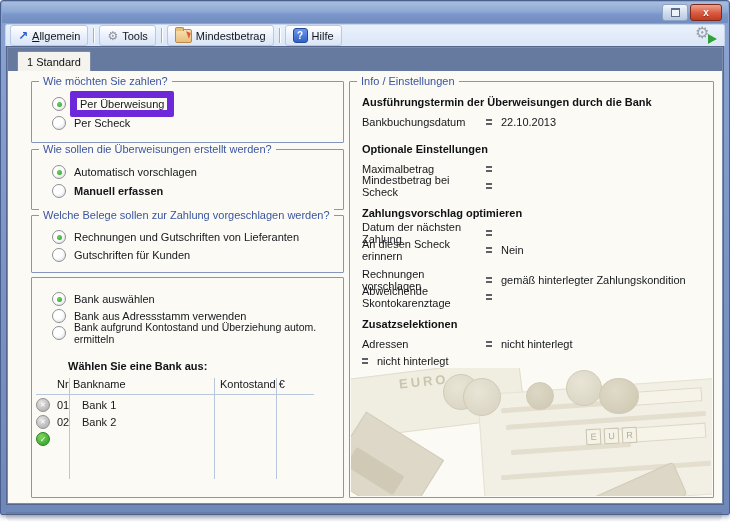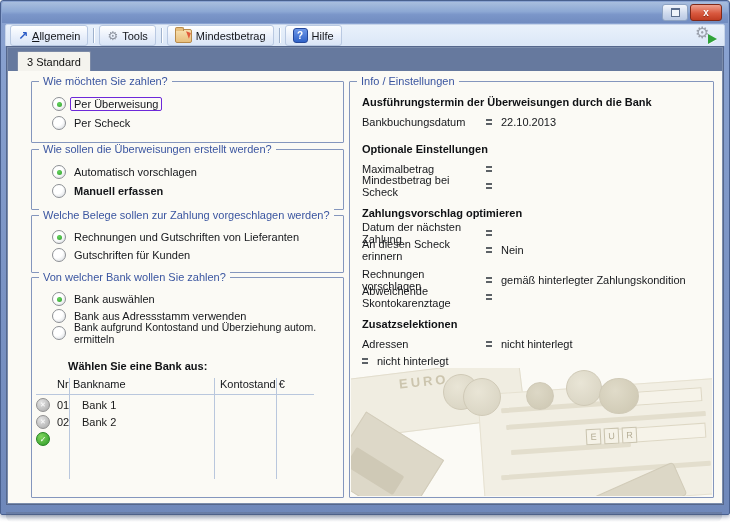--- a/index.html
+++ b/index.html
@@ -68,21 +68,21 @@
   .gb-legend{position:absolute;top:-7px;left:7px;background:#fbfaf5;padding:0 4px;
     color:#3a55a0;font-size:11px;white-space:nowrap;}
   
   .radio-row{position:absolute;left:20px;display:flex;align-items:center;gap:8px;height:16px;cursor:default;}
   .radio{width:12px;height:12px;border-radius:50%;border:1px solid #8d9094;
     background:radial-gradient(circle at 35% 30%,#ffffff 45%,#dfe2e6 85%,#c9ccd1);
     display:flex;align-items:center;justify-content:center;flex:0 0 auto;}
   .radio.sel:after{content:"";width:5px;height:5px;border-radius:50%;
     background:radial-gradient(circle at 40% 35%,#66d45e,#2f9e2b);}
   .radio-label{color:#15171b;}
-  .focusbox{border:1px solid #6d28d9;border-radius:2px;padding:0 3px;margin-left:-4px;}
+  .focusbox{border:7px solid #6d28d9;border-radius:2px;padding:0 3px;margin-left:-4px;}
   
   .bank-caption{position:absolute;left:36px;font-weight:bold;color:#0f1114;}
   .bank-table{position:absolute;left:4px;right:8px;}
   .bt-header{position:absolute;top:0;left:0;right:0;height:15px;color:#14161a;}
   .bt-col-nr{position:absolute;left:21px;}
   .bt-col-name{position:absolute;left:37px;}
   .bt-col-bal{position:absolute;left:184px;}
   .bt-hline{position:absolute;left:0;width:278px;top:16px;height:1px;background:#b9c7dd;}
   .bt-vline{position:absolute;top:0;width:1px;background:#b9c7dd;}
   .bt-row{position:absolute;left:0;right:0;height:16px;display:flex;align-items:center;cursor:default;}
@@ -165,21 +165,21 @@
     </div>
   </div>
   <div class="toolbar-right-icon">
     <span class="gear-big">⚙</span>
     <span class="gear-go"></span>
   </div>
 
   <div class="inner">
     <div class="tabrow">
       <div class="tab">
-        <span>3 Standard</span>
+        <span>1 Standard</span>
       </div>
     </div>
     <div class="page">
 
       <div class="groupbox" style="left:23px;top:10px;width:311px;height:60px;">
         <span class="gb-legend">Wie möchten Sie zahlen?</span>
         <div class="radio-row" style="top:14px;">
           <span class="radio sel"></span>
           <span class="radio-label focusbox">Per Überweisung</span>
         </div>
@@ -207,21 +207,20 @@
           <span class="radio sel"></span>
           <span class="radio-label">Rechnungen und Gutschriften von Lieferanten</span>
         </div>
         <div class="radio-row" style="top:31px;">
           <span class="radio"></span>
           <span class="radio-label">Gutschriften für Kunden</span>
         </div>
       </div>
 
       <div class="groupbox" style="left:23px;top:206px;width:311px;bottom:5px;">
-        <span class="gb-legend">Von welcher Bank wollen Sie zahlen?</span>
         <div class="radio-row" style="top:13px;">
           <span class="radio sel"></span>
           <span class="radio-label">Bank auswählen</span>
         </div>
         <div class="radio-row" style="top:30px;">
           <span class="radio"></span>
           <span class="radio-label">Bank aus Adressstamm verwenden</span>
         </div>
         <div class="radio-row" style="top:47px;">
           <span class="radio"></span>

